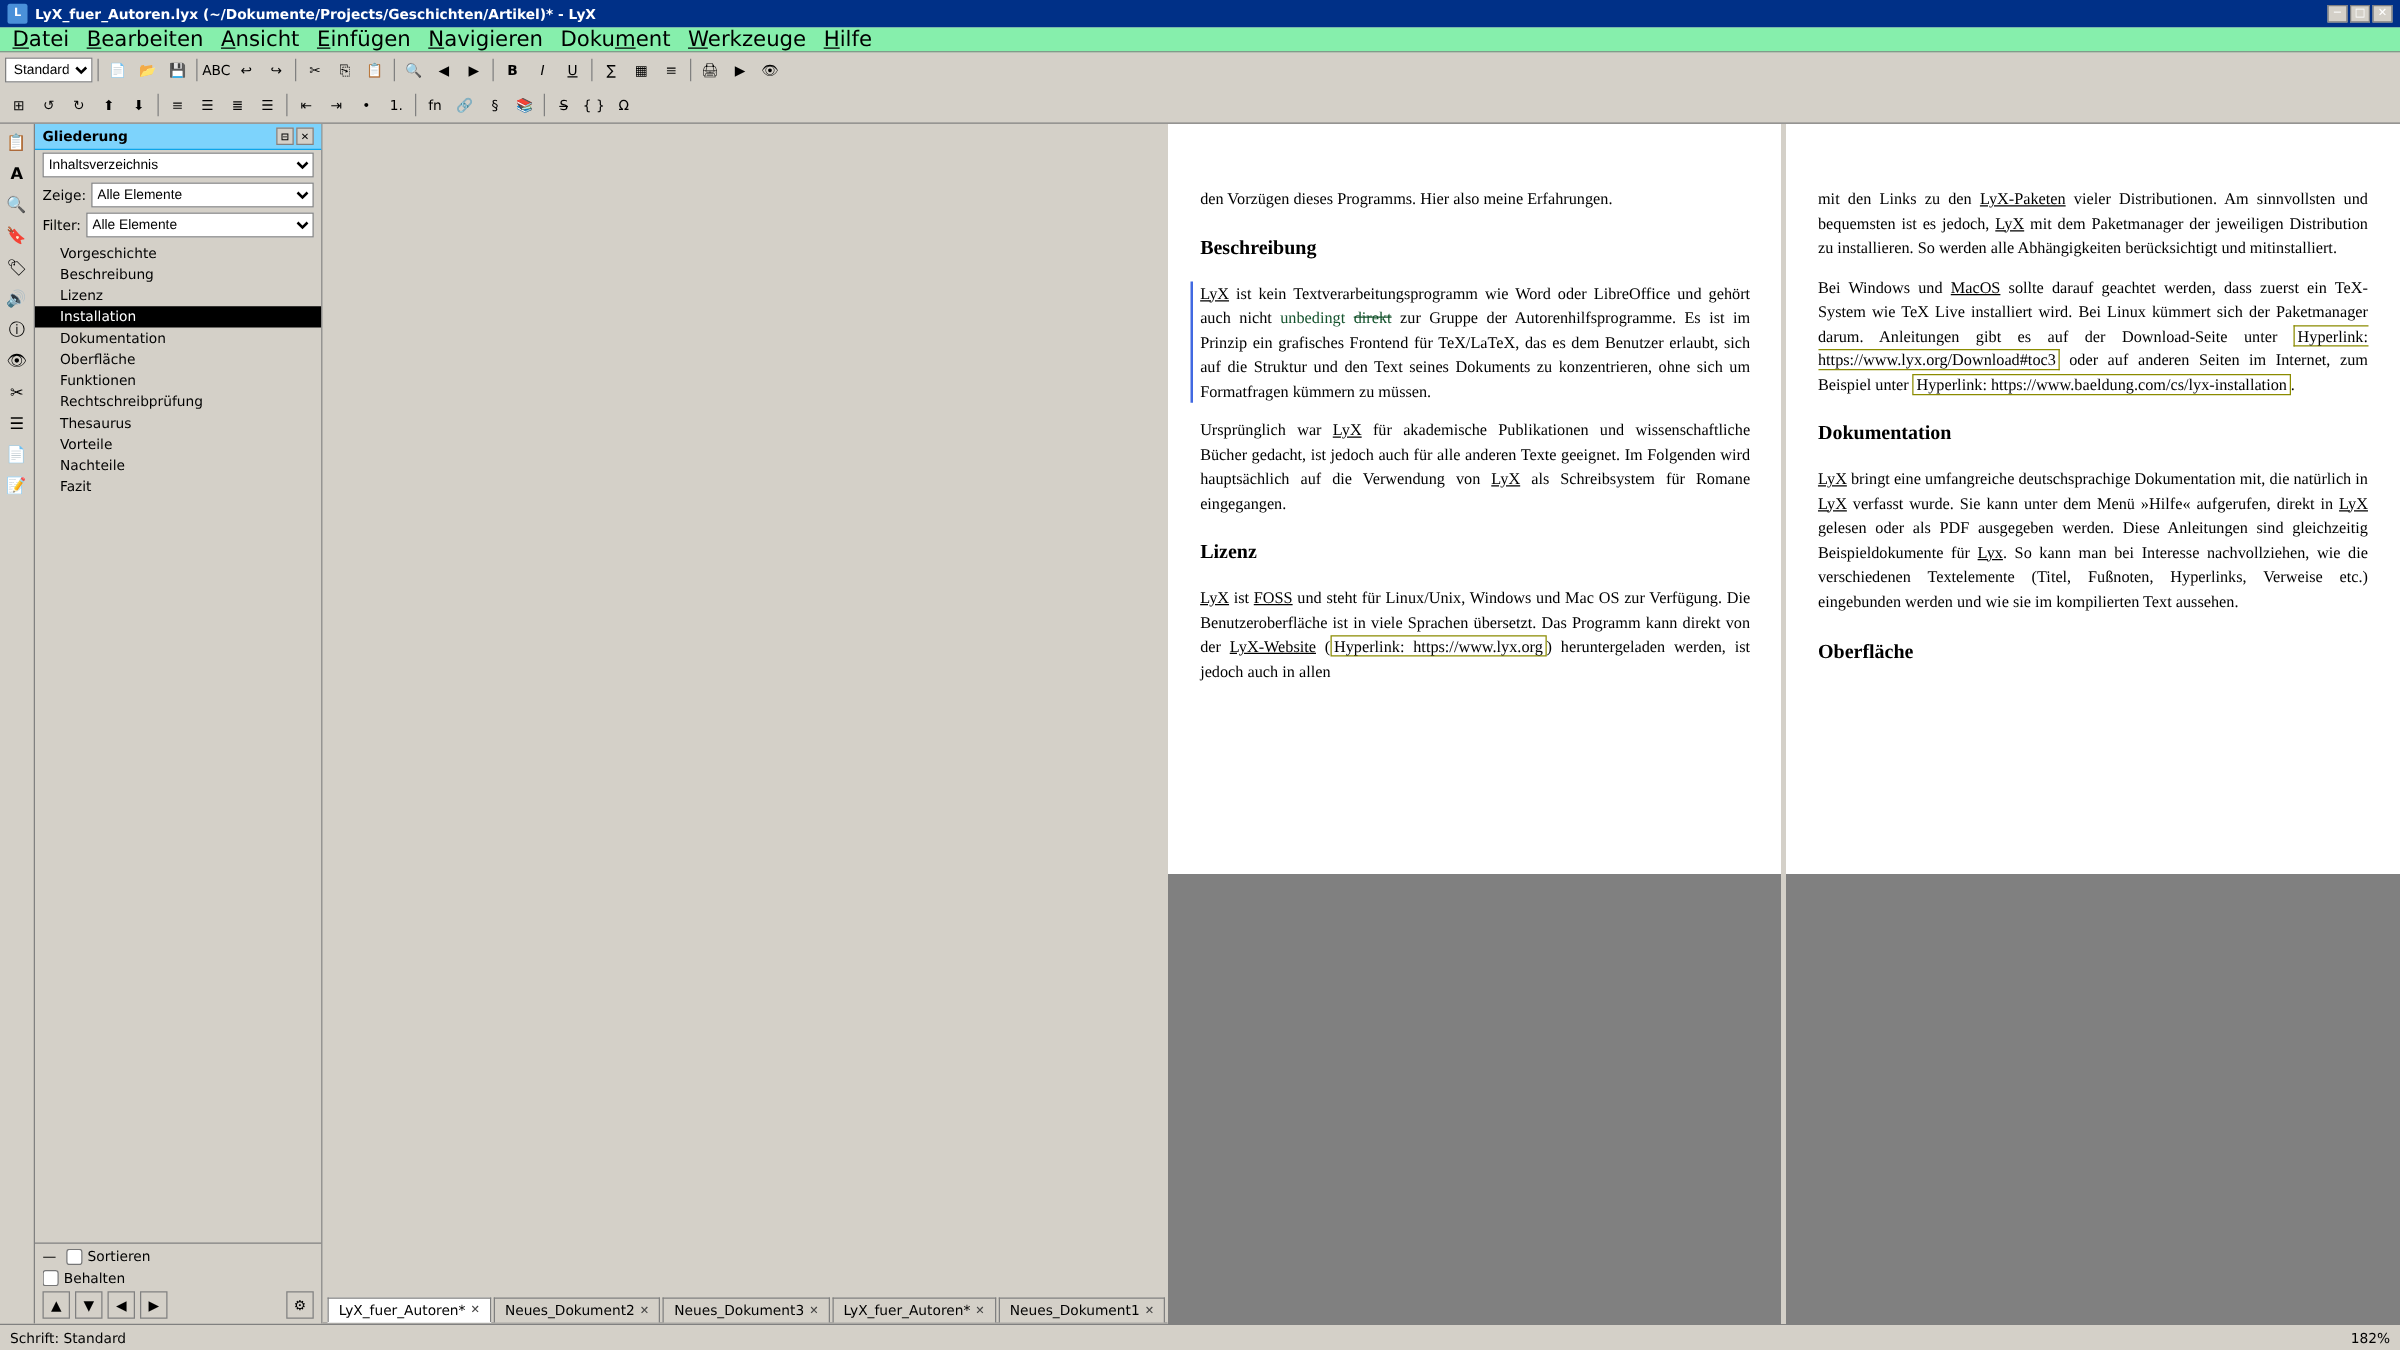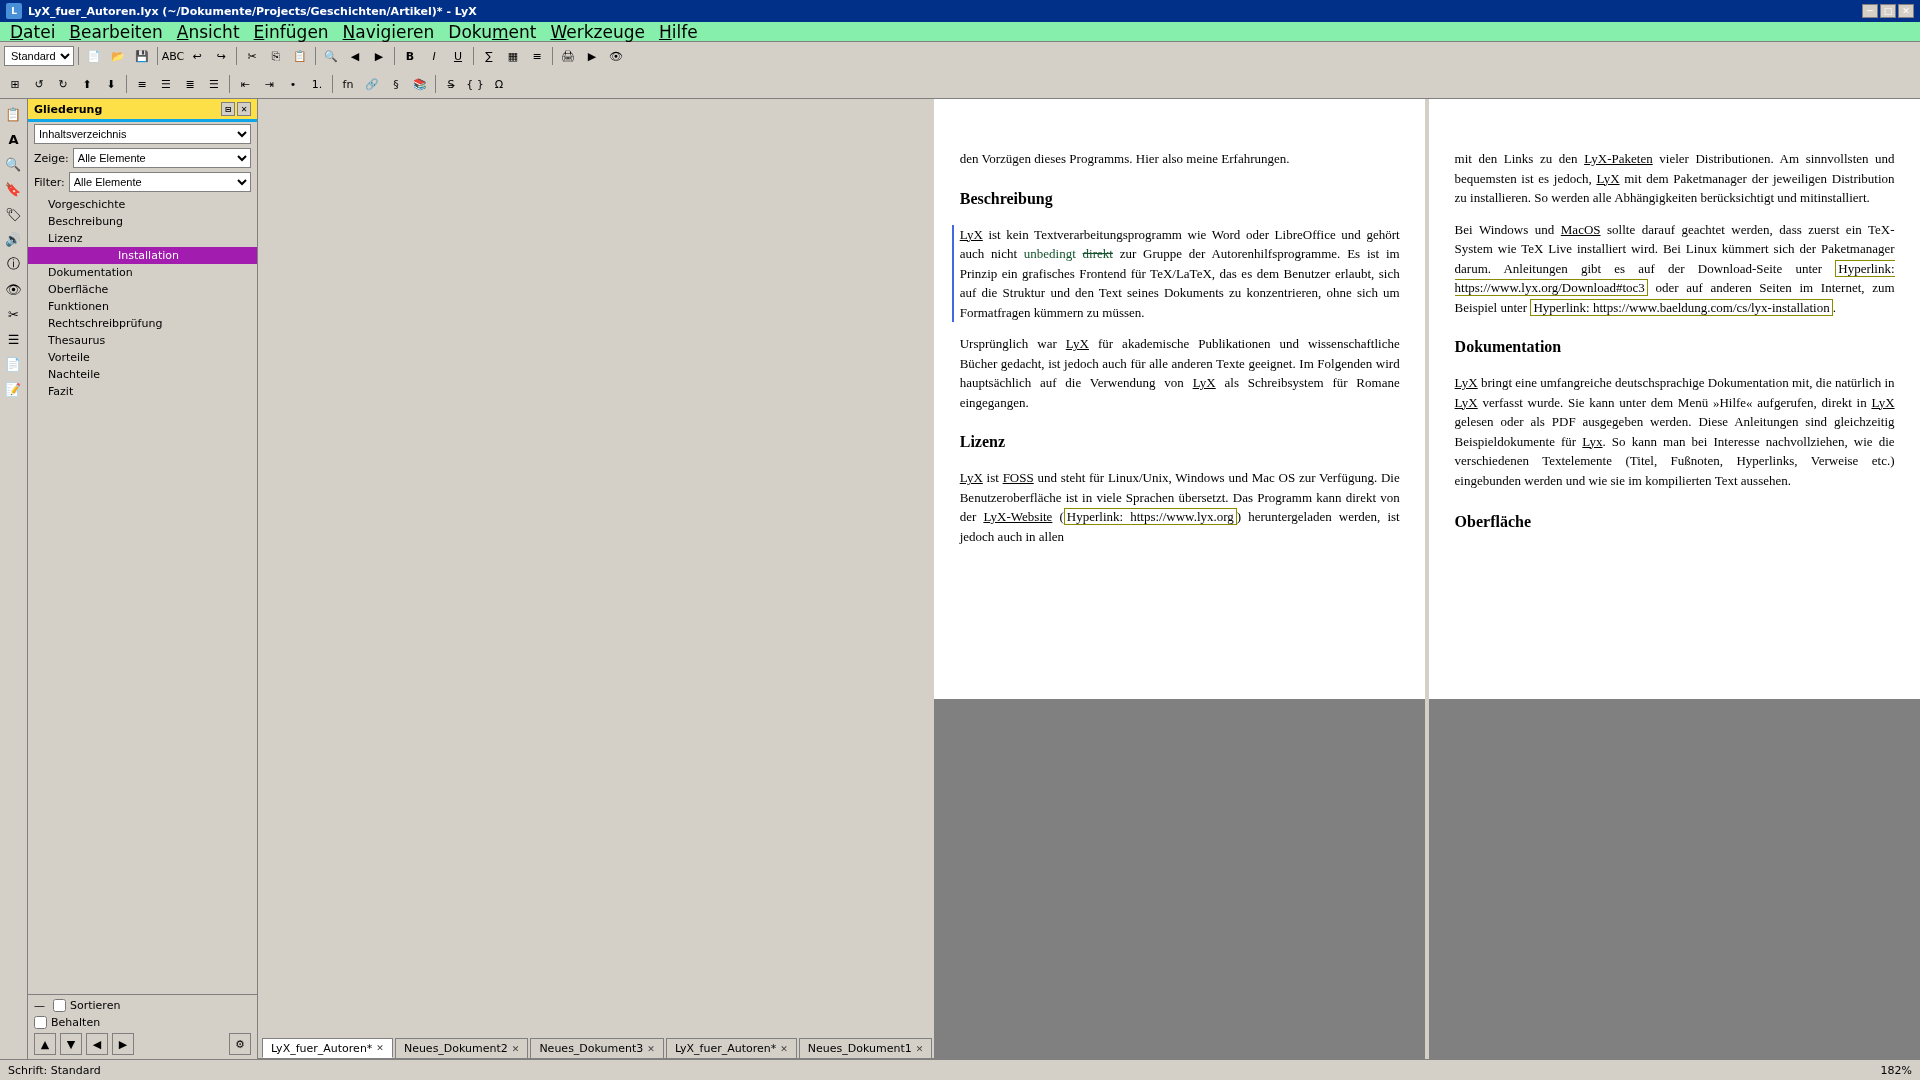--- a/index.html
+++ b/index.html
@@ -83,22 +83,22 @@
     
     .sidebar {
       width: 230px;
       background: #d4d0c8;
       border-right: 1px solid #808080;
       display: flex;
       flex-direction: column;
       flex-shrink: 0;
     }
     .sidebar-header {
-      background: #fde047;
-      border-bottom: 3px solid #0ea5e9;
+      background: #7dd3fc;
+      border-bottom: 1px solid #0ea5e9;
       padding: 3px 6px;
       display: flex;
       align-items: center;
       justify-content: space-between;
       font-size: 11px;
       font-weight: bold;
     }
     .sidebar-header-controls { display: flex; gap: 2px; }
     .sidebar-ctrl-btn { width: 14px; height: 14px; background: #d4d0c8; border: 1px solid #808080; font-size: 8px; display: flex; align-items: center; justify-content: center; cursor: pointer; }
     .sidebar-select-row { padding: 2px 6px; display: flex; align-items: center; gap: 4px; }
@@ -110,21 +110,21 @@
       flex: 1;
       overflow-y: auto;
       padding: 2px 0;
       font-size: 11px;
     }
     .tree-item {
       padding: 2px 8px 2px 20px;
       cursor: pointer;
       white-space: nowrap;
     }
-    .tree-item.active { background: #a21caf; color: #fff; text-align: center; }
+    .tree-item.active { background: #000000; color: #fff; }
 
     
     .sidebar-bottom {
       border-top: 1px solid #808080;
       padding: 4px 6px;
       display: flex;
       flex-direction: column;
       gap: 4px;
     }
     .sidebar-bottom-row { display: flex; align-items: center; gap: 4px; }

